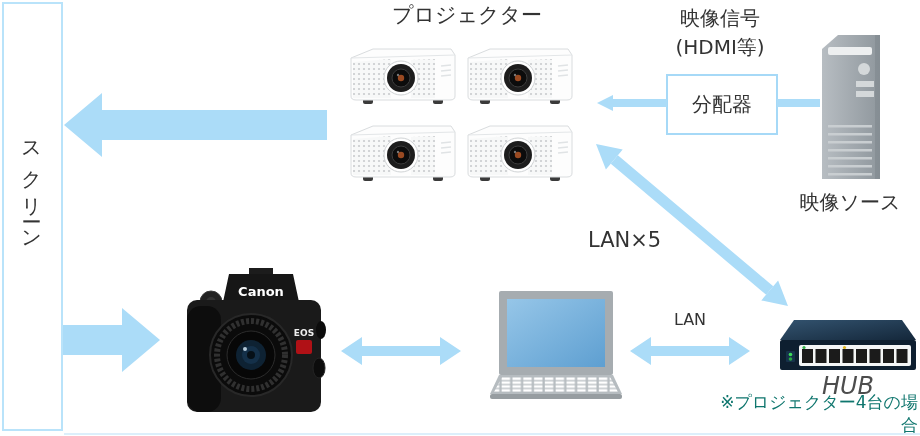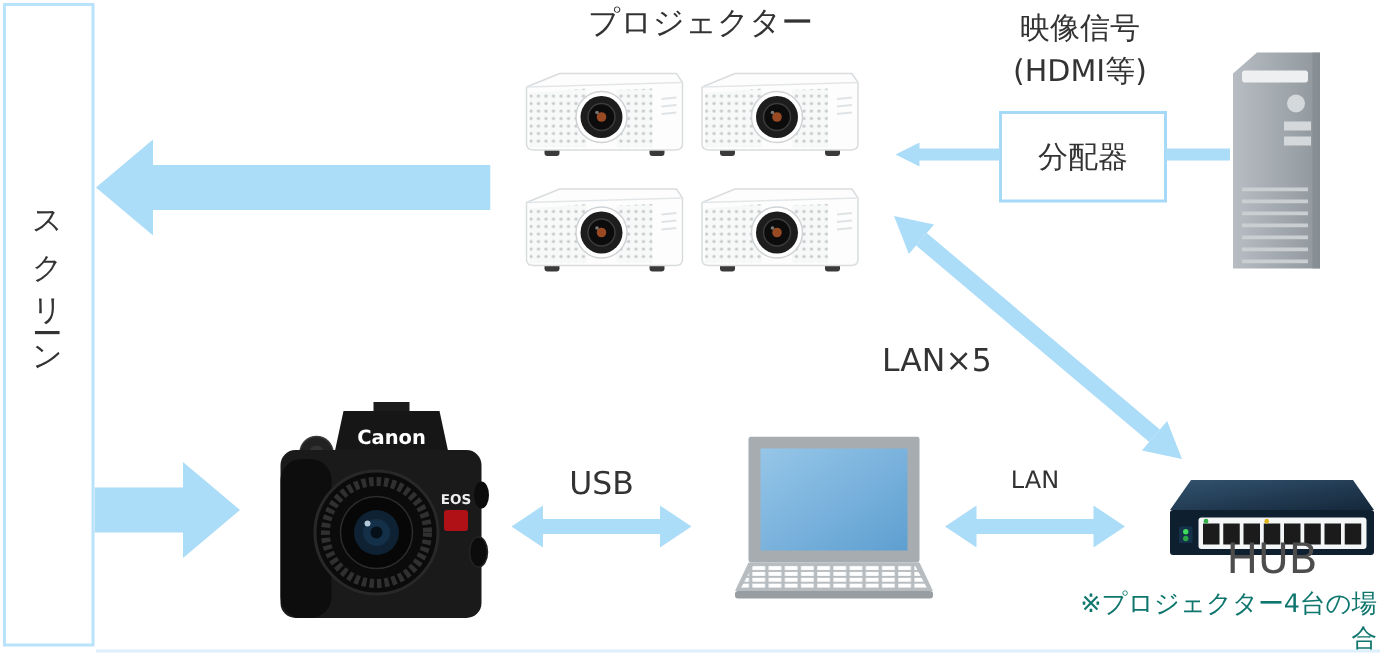--- a/index.html
+++ b/index.html
@@ -18,21 +18,21 @@
   .t20{font-size:20px;line-height:29px;}
   #projector-title{left:347px;top:3px;width:240px;}
   #video-signal{left:648px;top:4px;width:144px;}
   #splitter-box{left:666px;top:74px;width:112px;height:61px;border:2px solid #a6d9f7;
                 background:#fff;box-sizing:border-box;display:flex;align-items:center;
                 justify-content:center;font-size:20px;}
   #video-source-label{left:788px;top:189px;width:124px;font-size:20px;}
   #lanx4-label{left:588px;top:228px;font-size:21px;}
   #usb-label{left:341px;top:310px;width:120px;font-size:21px;}
   #lan-label{left:630px;top:310px;width:120px;font-size:16px;}
-  #hub-label{left:788px;top:356px;width:120px;font-size:28px;color:#4d4d4d;}
+  #hub-label{left:788px;top:372px;width:120px;font-size:24px;color:#4d4d4d;font-style:italic;}
   #note-label{left:716px;top:391px;width:202px;text-align:right;font-size:17px;color:#0f766e;}
   #connector-line{left:777px;top:99px;width:43px;height:8px;background:#abdcf8;}
   #bottom-rule{left:64px;top:433px;width:856px;height:2px;background:#dceffb;}
   svg{display:block;}
 </style>
 </head>
 <body>
 
 <div id="stage">
 
@@ -172,20 +172,21 @@
     <g fill="#c9ced1">
       <rect x="10" y="98" width="44" height="2.5"></rect>
         <rect x="10" y="106" width="44" height="2.5"></rect>
       <rect x="10" y="114" width="44" height="2.5"></rect>
         <rect x="10" y="122" width="44" height="2.5"></rect>
       <rect x="10" y="130" width="44" height="2.5"></rect>
         <rect x="10" y="138" width="44" height="2.5"></rect>
       <rect x="10" y="146" width="44" height="2.5"></rect>
     </g>
   </svg>
+  <div id="video-source-label" class="abs center label">映像ソース</div>
 
   <svg class="abs" style="left:588px;top:140px" width="210" height="172">
     <line x1="26.3" y1="19.5" x2="181.7" y2="150.5" stroke="#abdcf8" stroke-width="11"></line>
     <polygon points="8,4 17.9,29.4 34.7,9.6" fill="#abdcf8"></polygon>
     <polygon points="200,166 173.3,160.4 190.1,140.6" fill="#abdcf8"></polygon>
   </svg>
   <div id="lanx4-label" class="abs label">LAN×5</div>
 
   <svg class="abs" style="left:173px;top:260px" width="162" height="170" viewBox="0 0 162 170">
     <rect x="76" y="8" width="24" height="7" fill="#1c1c1c"></rect>
@@ -201,21 +202,20 @@
     <circle cx="78" cy="95" r="24" fill="#070707" stroke="#2c2c2c"></circle>
     <circle cx="78" cy="95" r="15" fill="#0e2233"></circle>
     <circle cx="78" cy="95" r="9" fill="#143049"></circle>
     <circle cx="78" cy="95" r="4" fill="#061018"></circle>
     <circle cx="72" cy="89" r="2" fill="#cfe4f2" opacity="0.85"></circle>
     <text x="131" y="76" text-anchor="middle" fill="#eeeeee" font-size="9" font-weight="bold">EOS</text>
     <rect x="123" y="80" width="16" height="14" rx="2" fill="#b01116"></rect>
     <ellipse cx="146" cy="108" rx="6" ry="10" fill="#0c0c0c" stroke="#242424"></ellipse>
   </svg>
 
-  <div id="usb-label" class="abs center label">USB</div>
   <svg class="abs" style="left:341px;top:337px" width="120" height="28">
     <polygon points="0,14 21,0 21,9 99,9 99,0 120,14 99,28 99,19 21,19 21,28" fill="#abdcf8"></polygon>
   </svg>
 
   <svg class="abs" style="left:490px;top:291px" width="132" height="110" viewBox="0 0 132 110">
     <rect x="9" y="0" width="114" height="84" rx="2" fill="#a6acb0"></rect>
     <rect x="17" y="8" width="98" height="68" fill="url(#gscreen)"></rect>
     <polygon points="9,84 123,84 132,103 0,103" fill="#b6bcc0"></polygon>
     <polygon points="12,86 120,86 128,101 4,101" fill="url(#pkeys)"></polygon>
     <rect x="0" y="103" width="132" height="5" rx="2" fill="#979da1"></rect>

